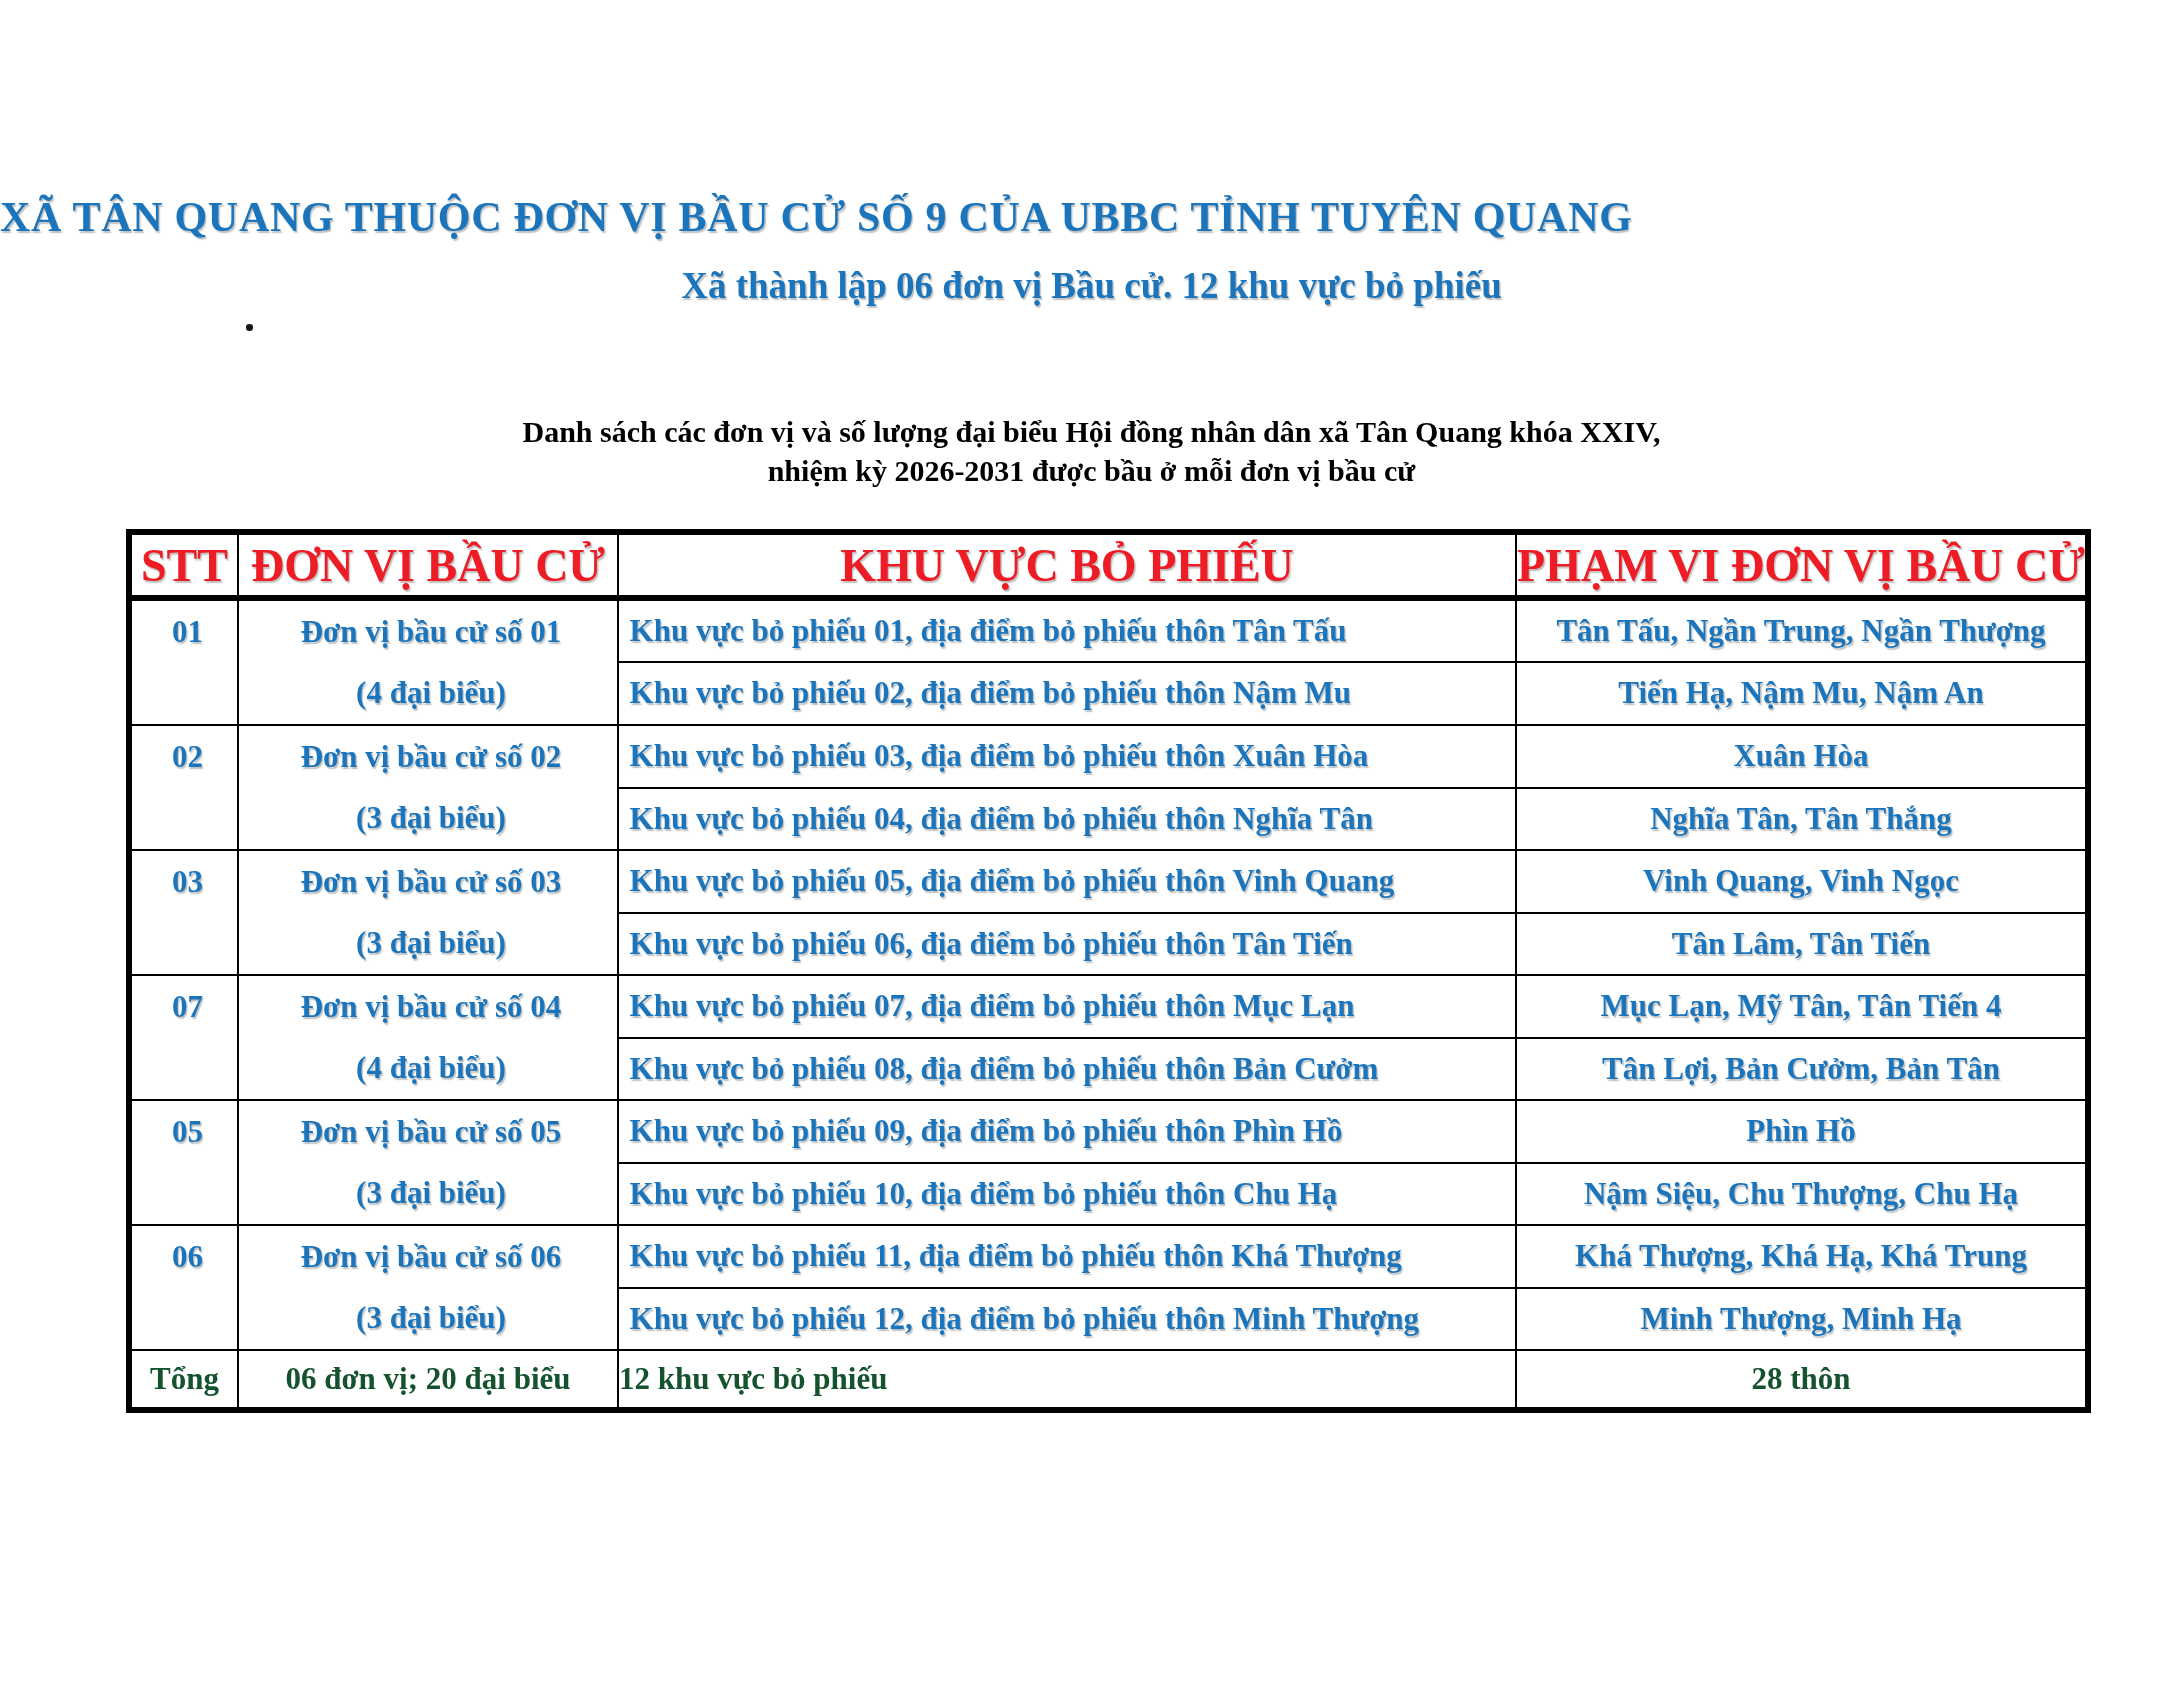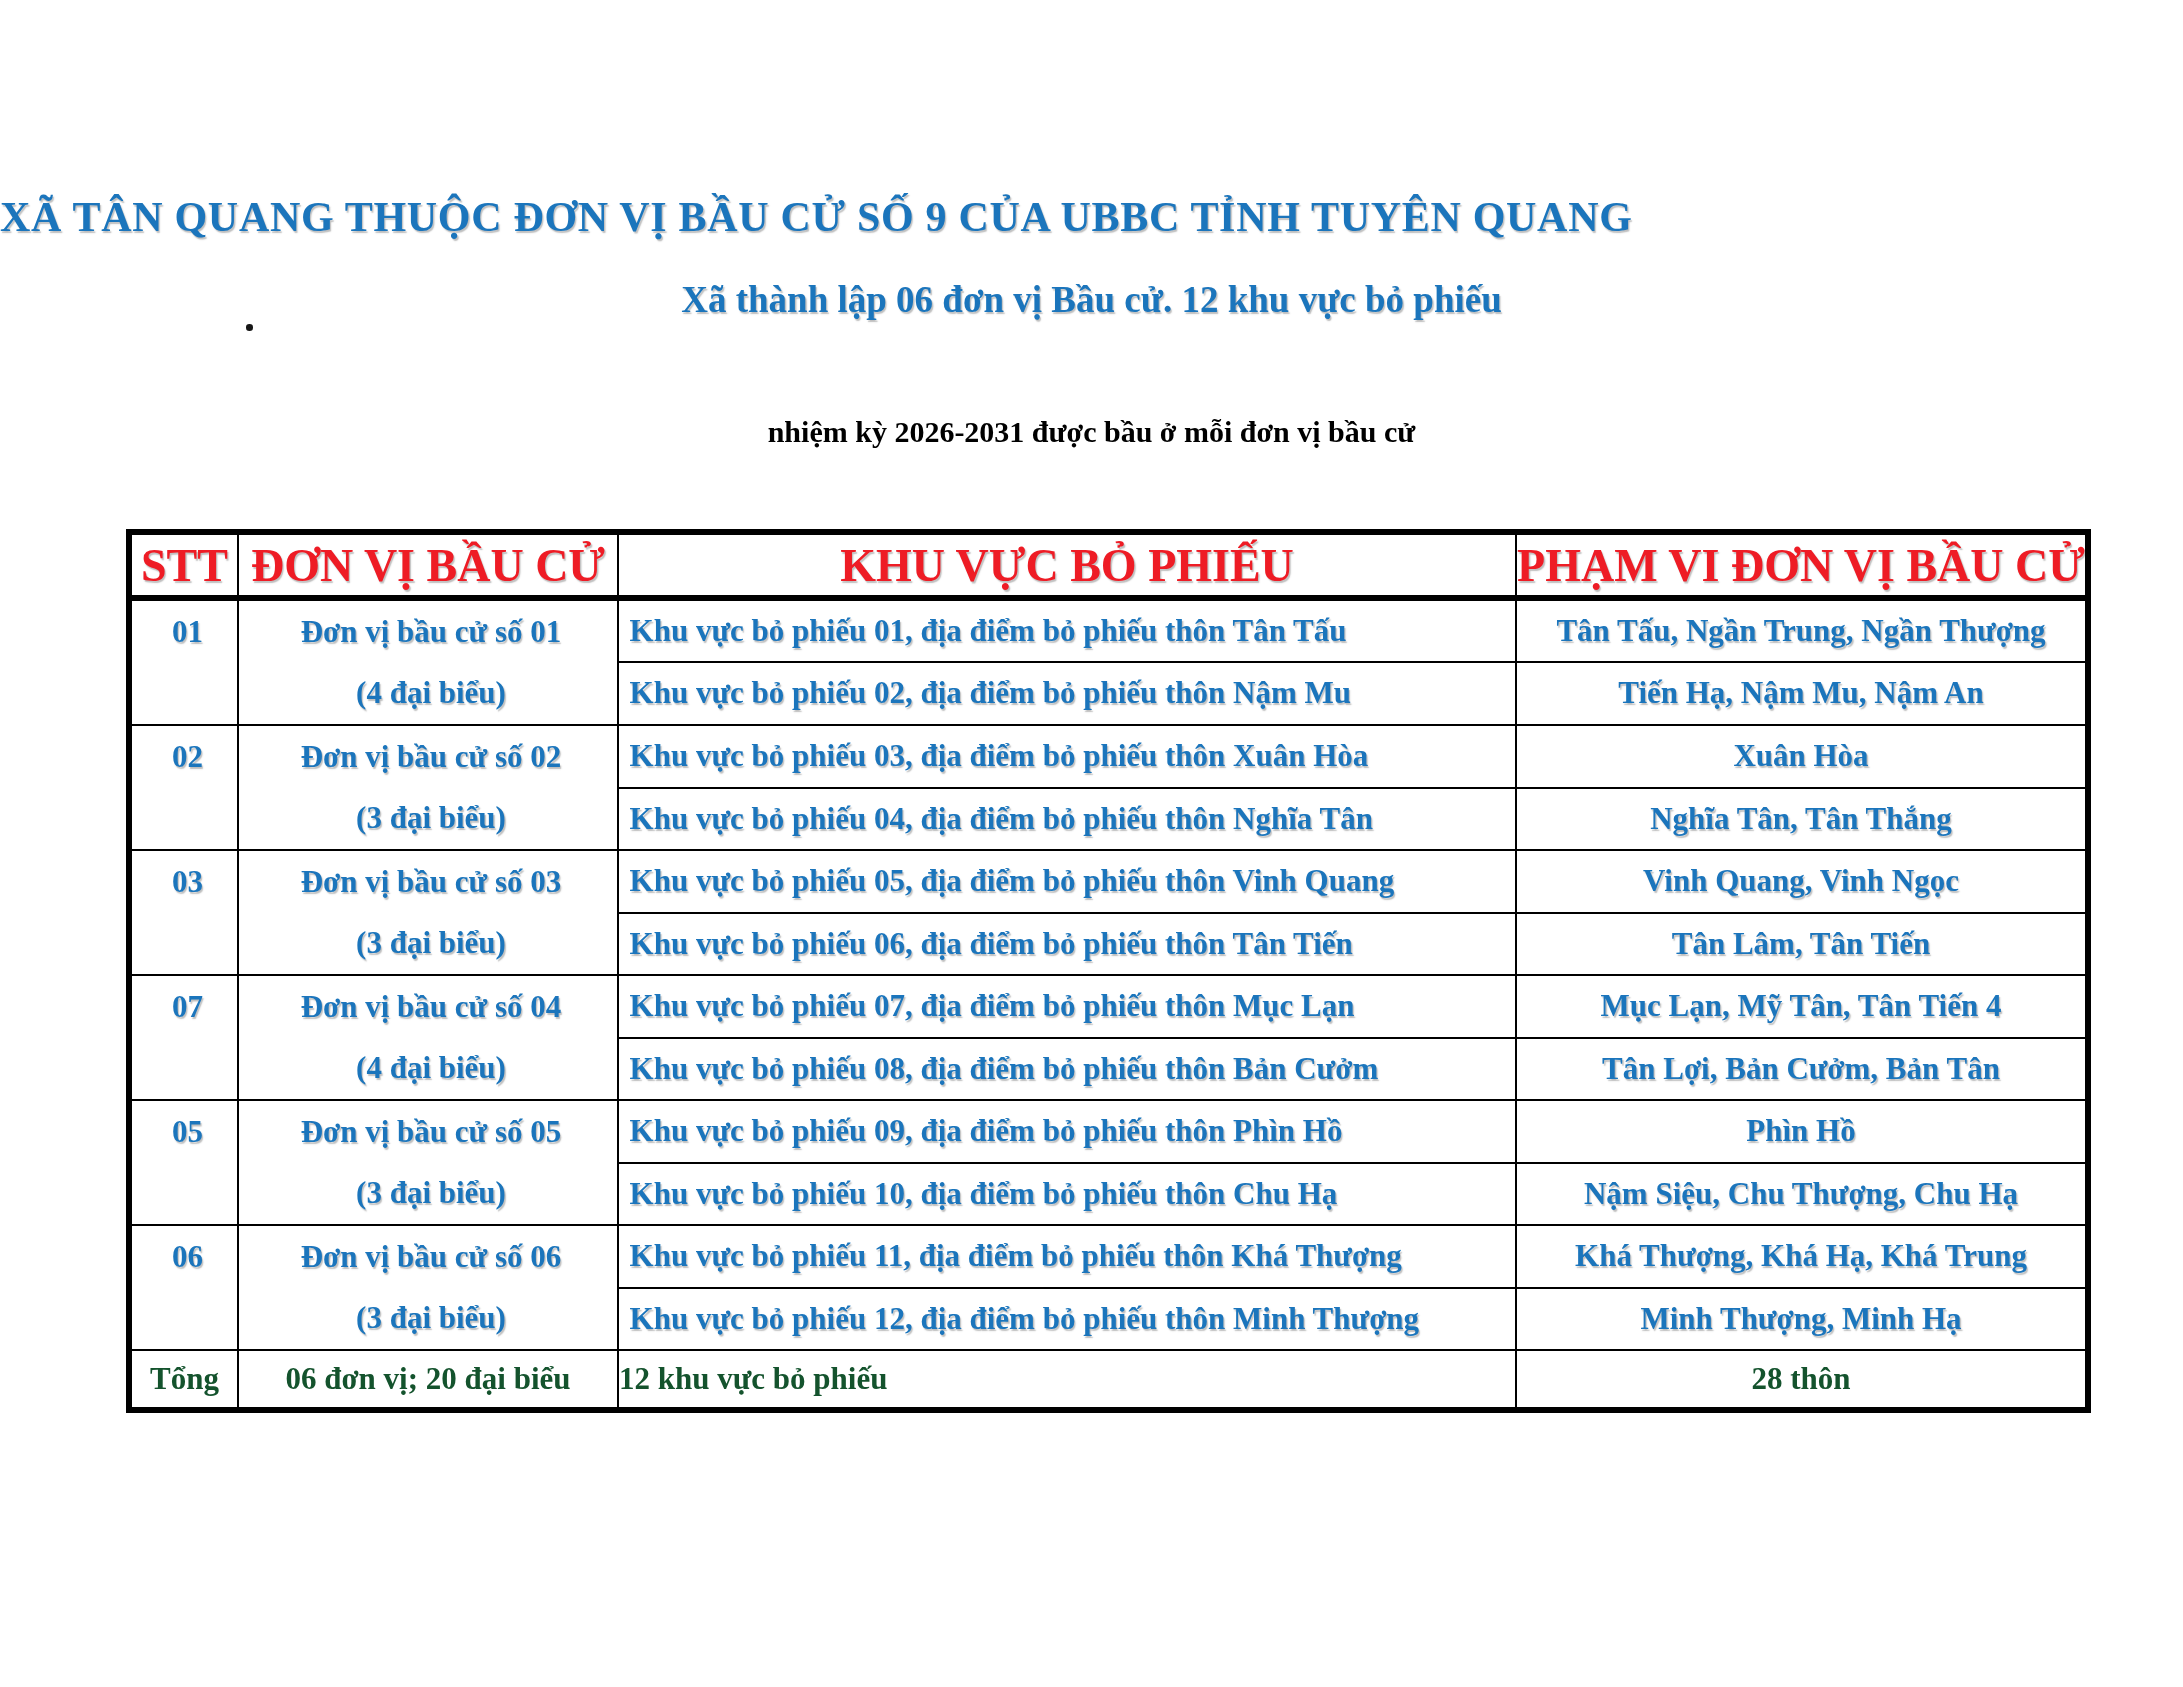--- a/index.html
+++ b/index.html
@@ -24,21 +24,21 @@
     width: 100%;
     text-align: left;
     font-size: 42px;
     font-weight: bold;
     color: #1B75BC;
     letter-spacing: 0.7px;
     white-space: nowrap;
   }
   .title2 {
     position: absolute;
-    top: 278px;
+    top: 264px;
     left: 0;
     width: 100%;
     text-align: center;
     font-size: 37px;
     font-weight: bold;
     color: #1B75BC;
     white-space: nowrap;
     font-family: Liberation Serif, serif;
   }
   .stray-dot {
@@ -128,20 +128,21 @@
   }
 </style>
 </head>
 <body>
 
 <div class="title1 shadowed">XÃ TÂN QUANG THUỘC ĐƠN VỊ BẦU CỬ SỐ 9 CỦA UBBC TỈNH TUYÊN QUANG</div>
 <div class="title2 shadowed">Xã thành lập 06 đơn vị Bầu cử. 12 khu vực bỏ phiếu</div>
 <div class="stray-dot"></div>
 
 <div class="caption">
+  <div>Danh sách các đơn vị và số lượng đại biểu Hội đồng nhân dân xã Tân Quang khóa XXIV,</div>
   <div>nhiệm kỳ 2026-2031 được bầu ở mỗi đơn vị bầu cử</div>
 </div>
 
 <table class="tbl">
   <colgroup>
     <col style="width:109px">
     <col style="width:380px">
     <col style="width:898px">
     <col style="width:572px">
   </colgroup>

